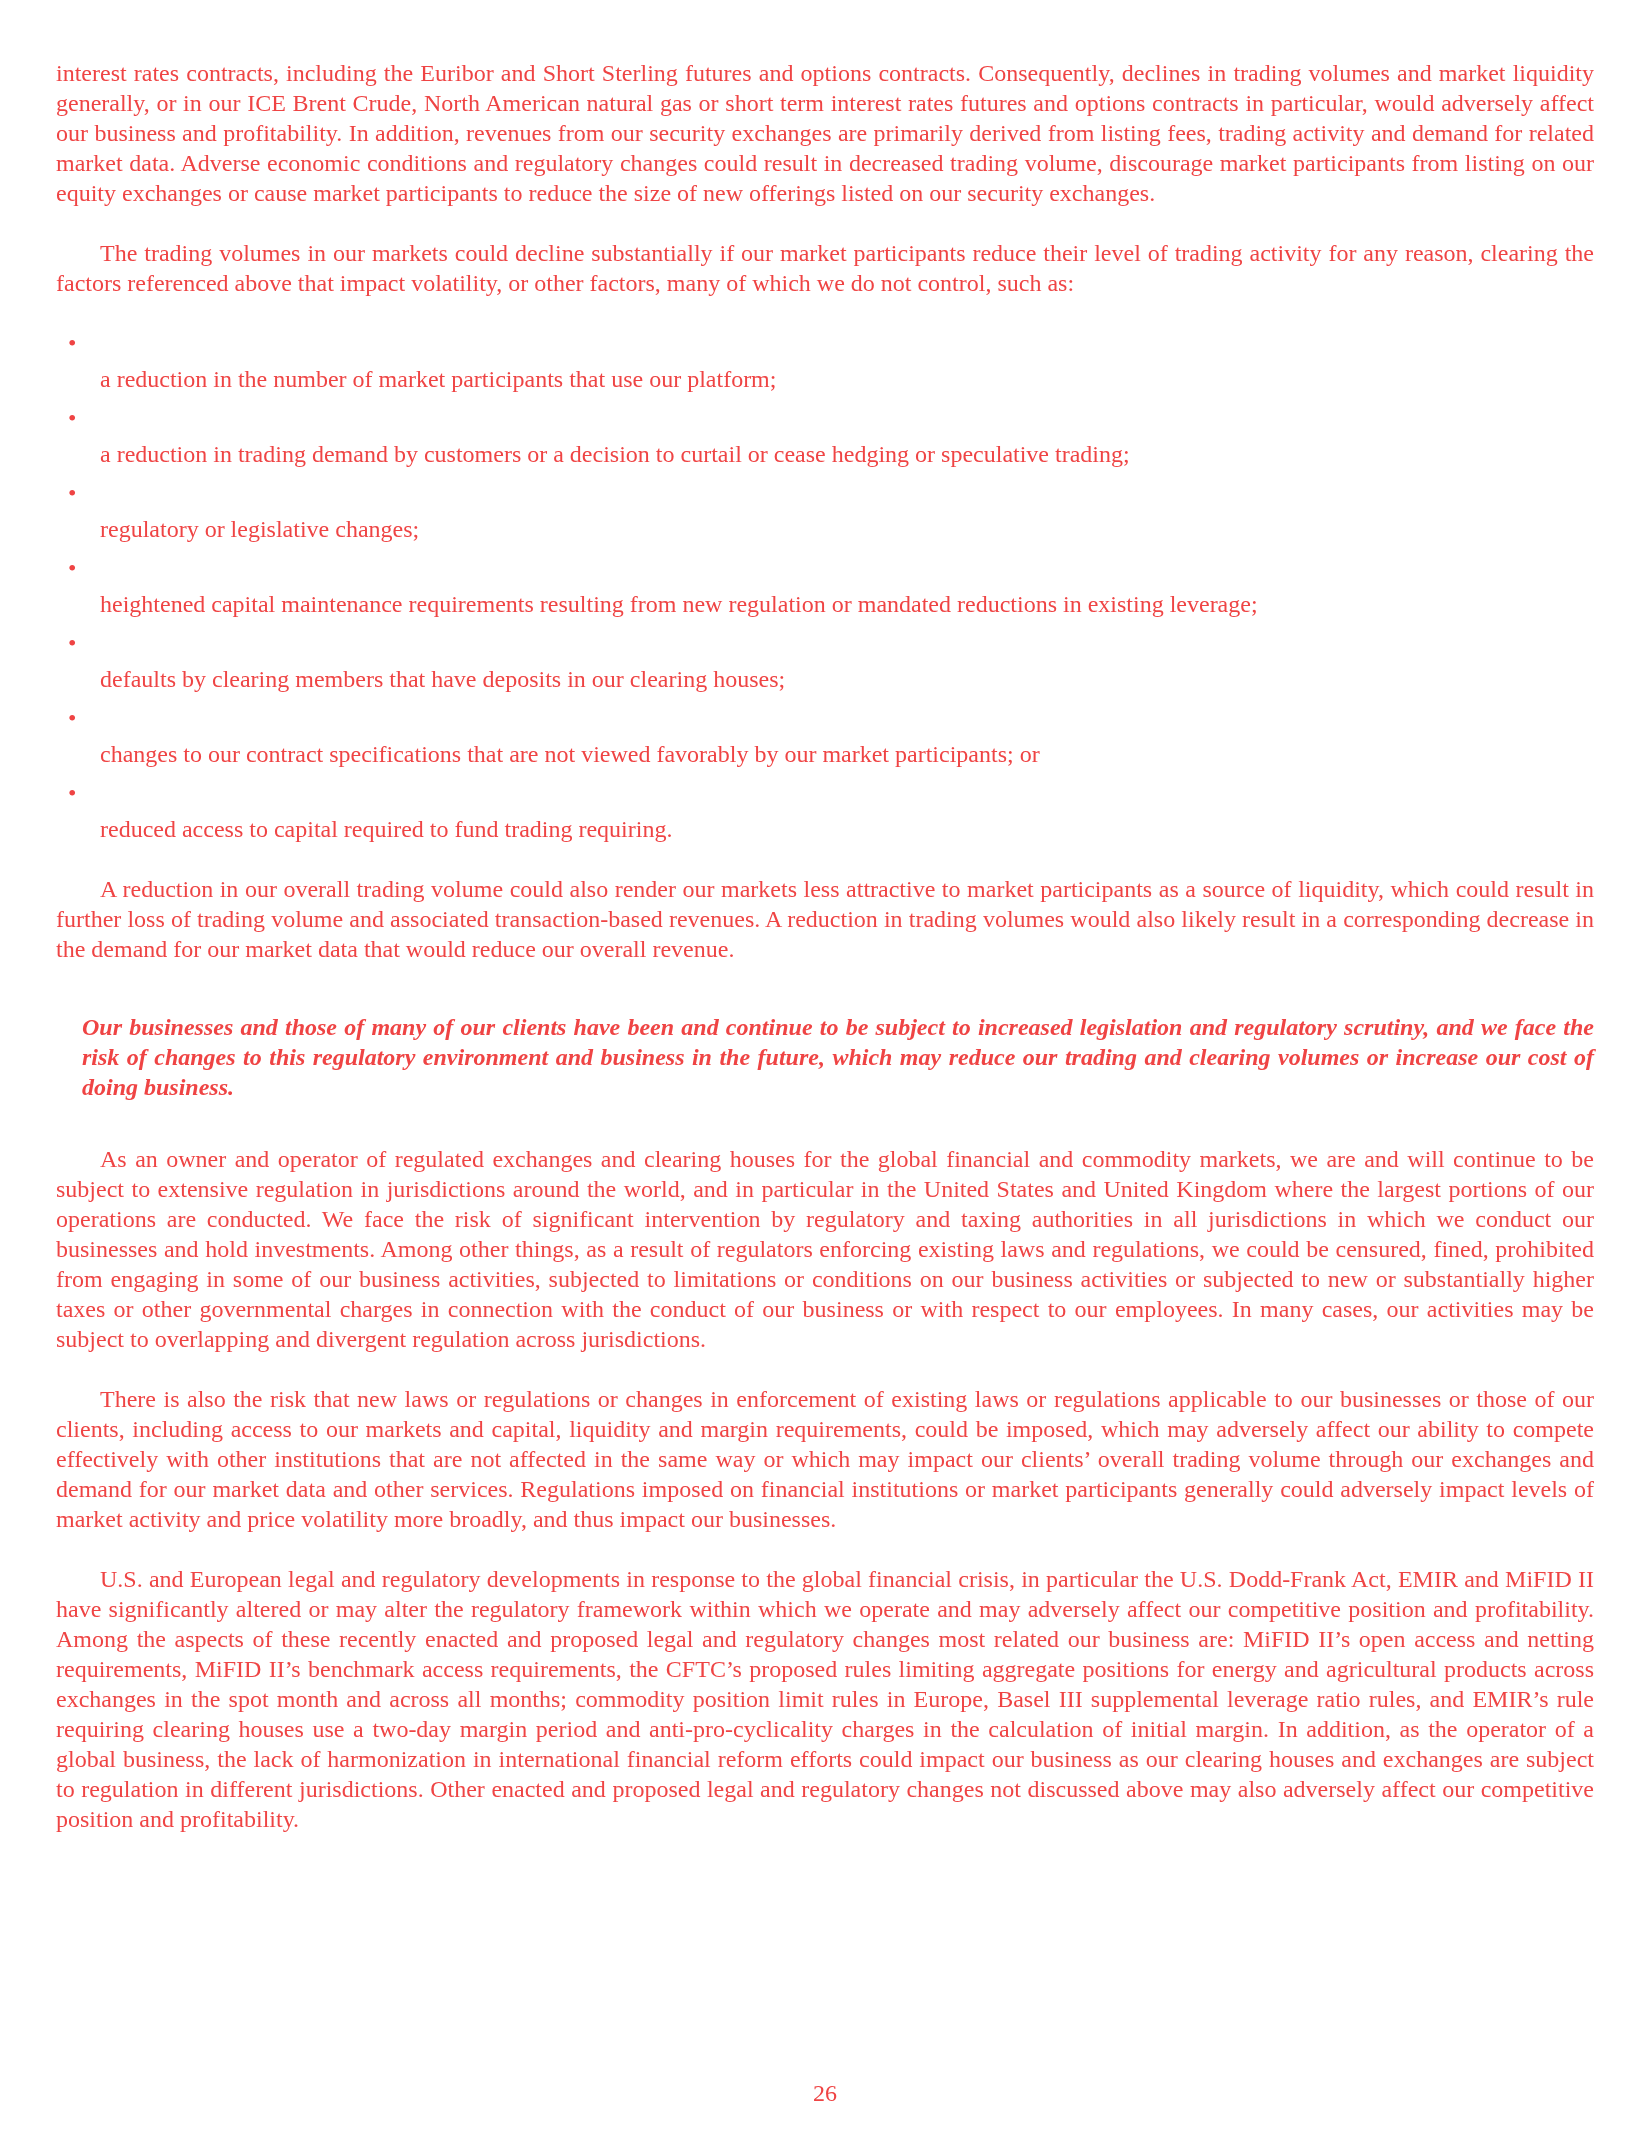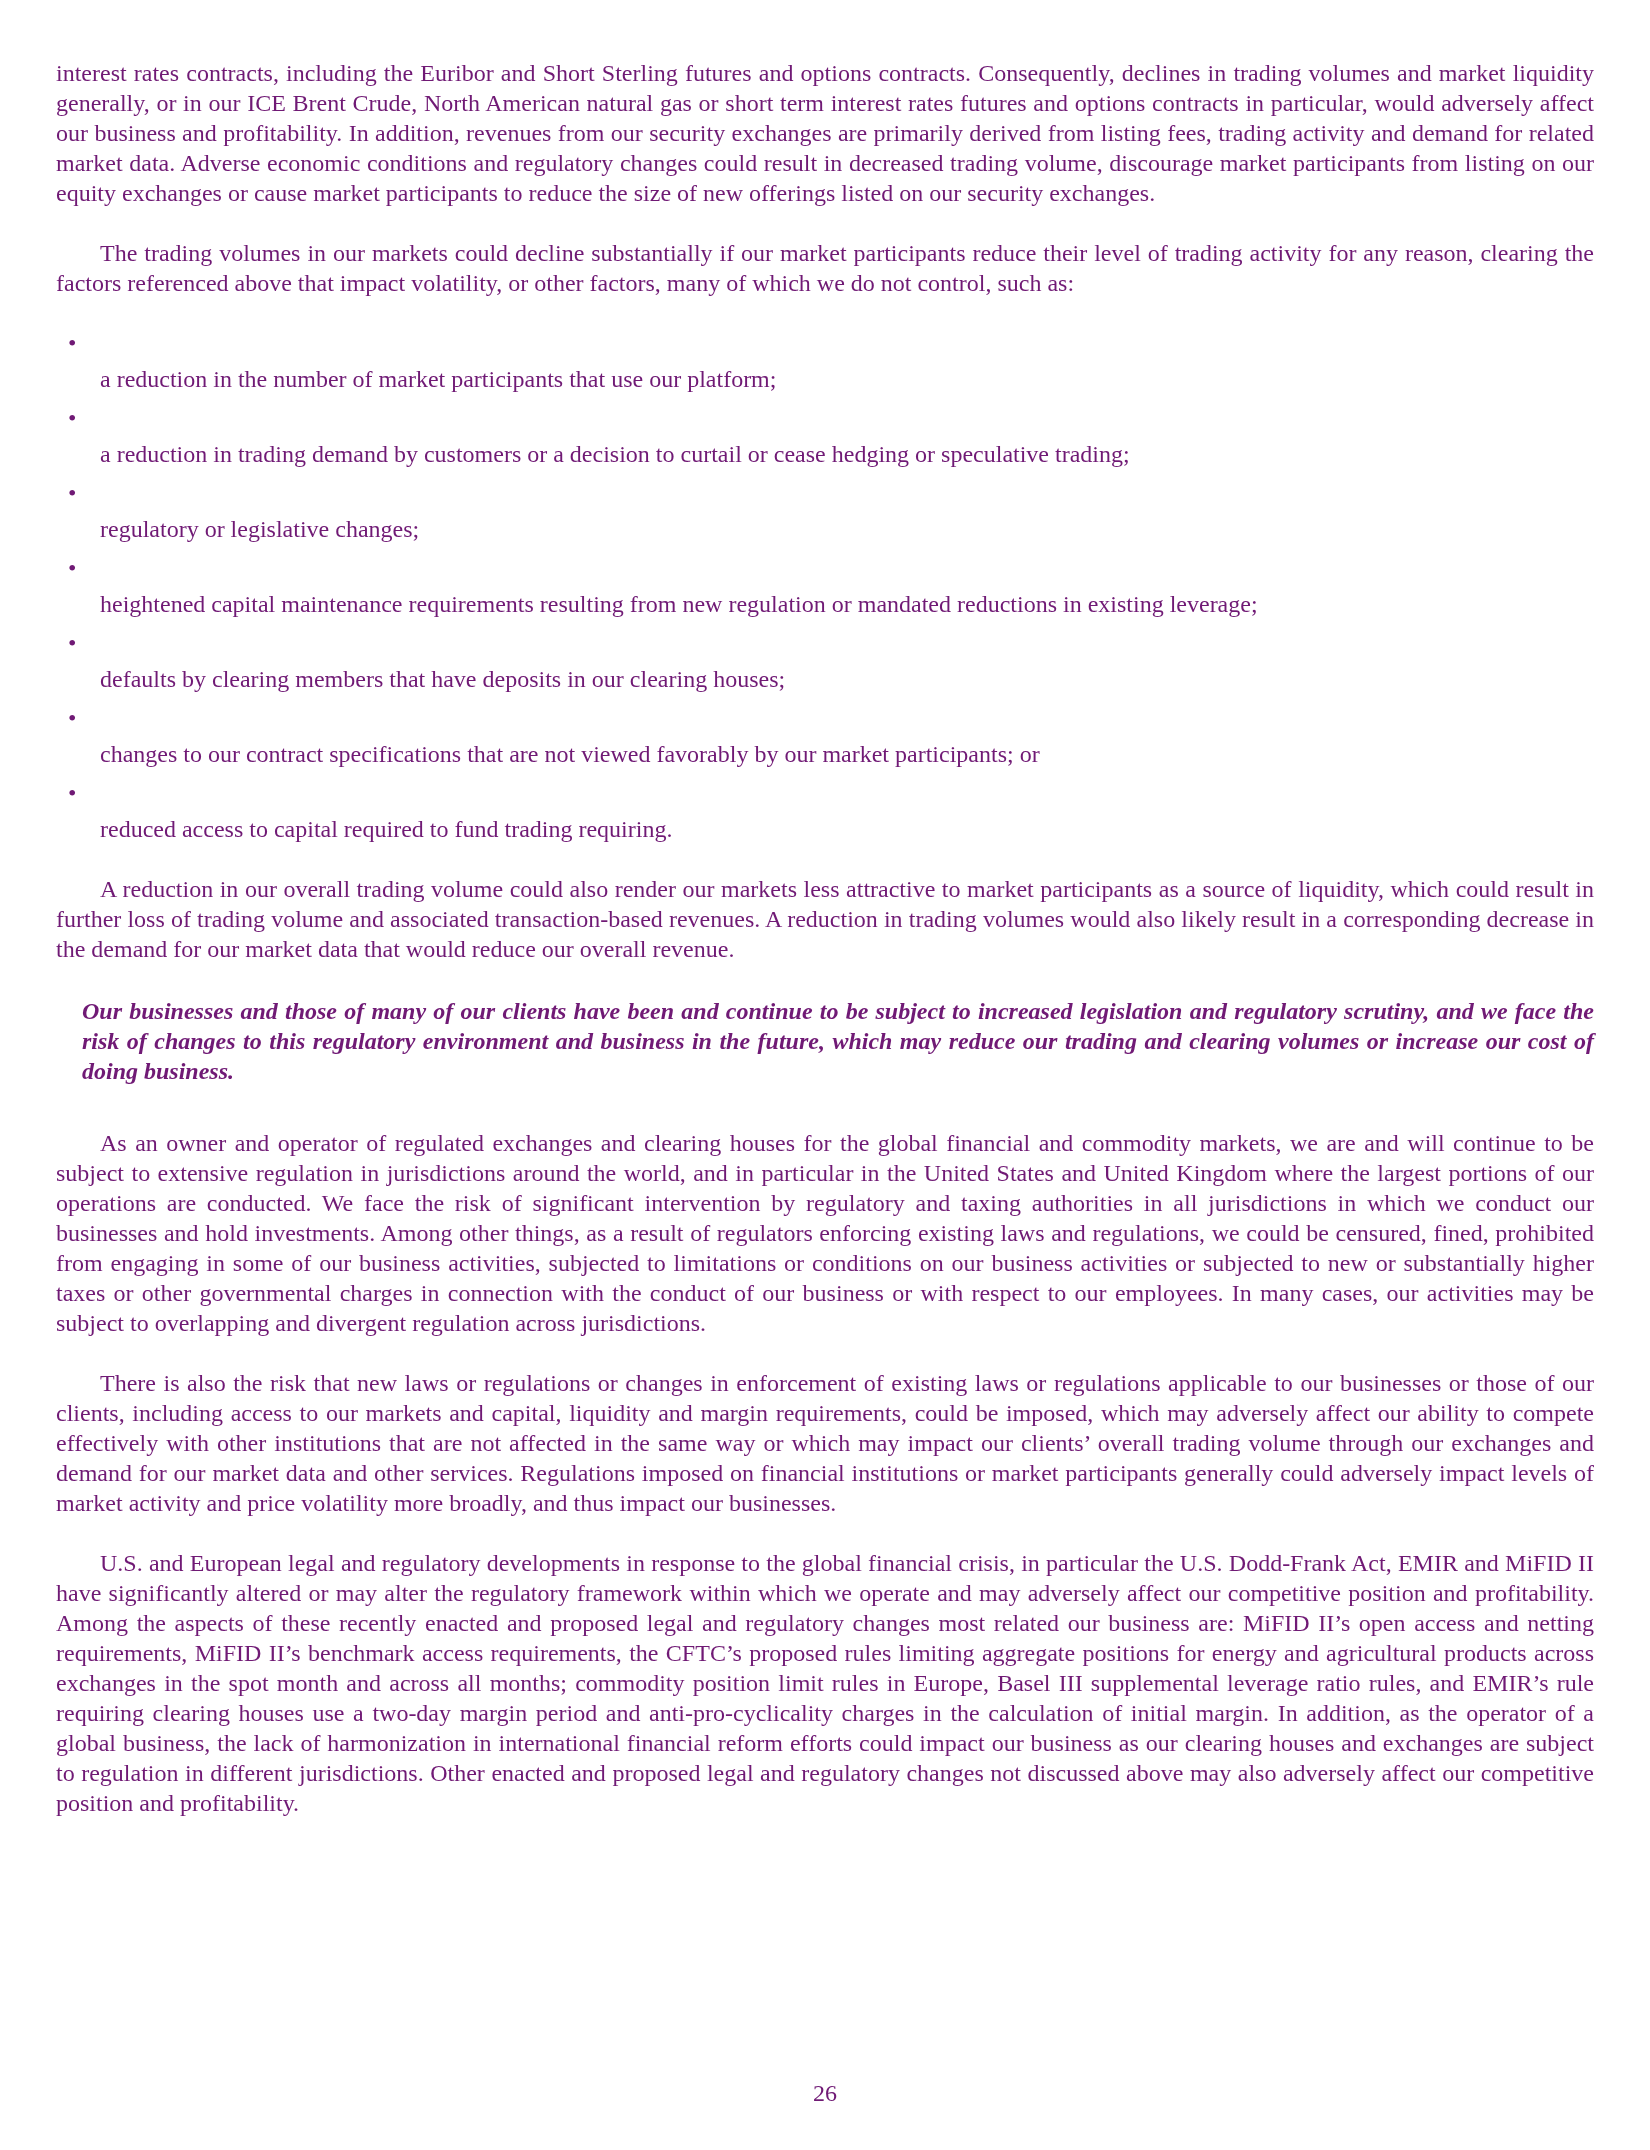--- a/index.html
+++ b/index.html
@@ -6,38 +6,38 @@
     margin: 0;
     padding: 0;
     background: #ffffff;
   }
   .page {
     position: relative;
     width: 1650px;
     height: 2150px;
     box-sizing: border-box;
     background: #ffffff;
-    color: #701a75;
+    color: #ef4444;
     font-family: "Liberation Serif", "DejaVu Serif", serif;
     font-size: 24px;
     line-height: 30px;
     padding: 58px 56px 40px 56px;
     overflow: hidden;
   }
   .para {
     margin: 0 0 30px 0;
     text-align: justify;
   }
   .para.indent {
     text-indent: 44px;
   }
   .heading {
     font-weight: bold;
     font-style: italic;
-    margin: 32px 0 42px 26px;
+    margin: 48px 0 42px 26px;
     text-align: justify;
   }
   ul.bullets {
     list-style: none;
     margin: 30px 0 30px 0;
     padding: 0;
   }
   li.bullet-item {
     display: flex;
     align-items: flex-start;

